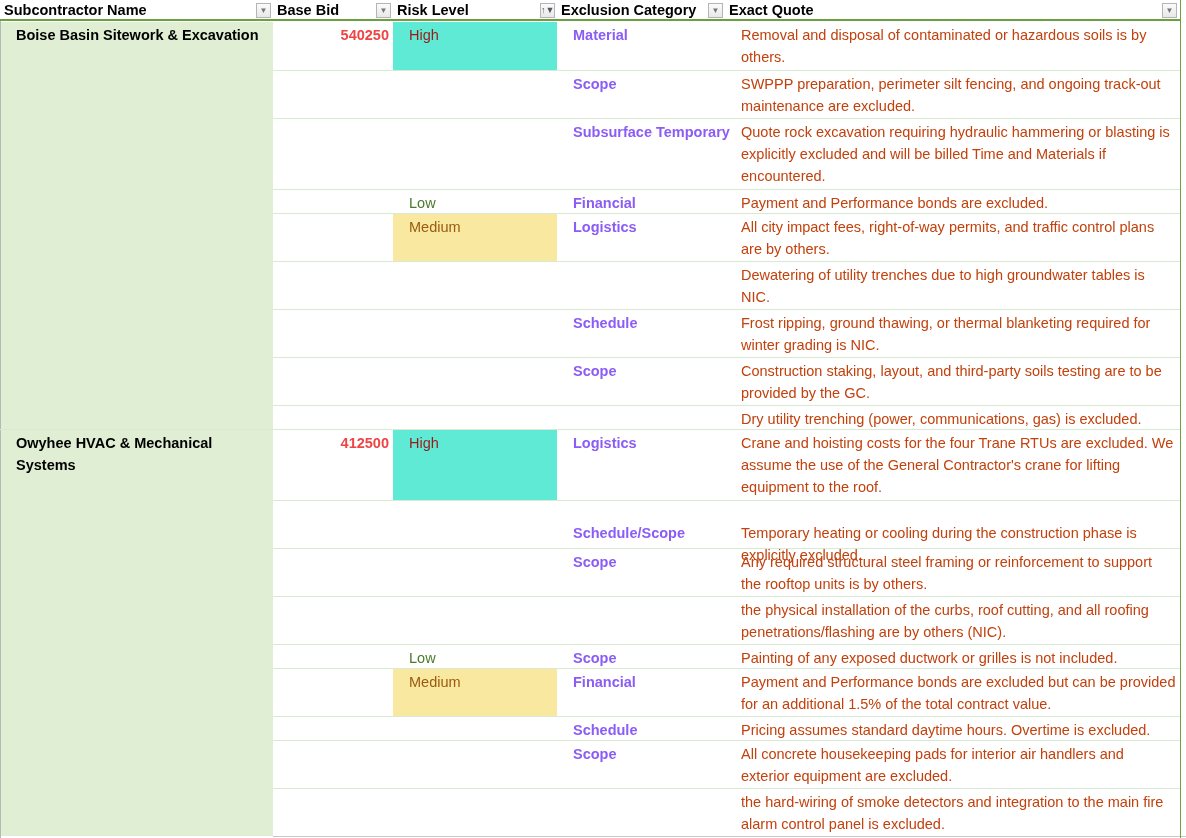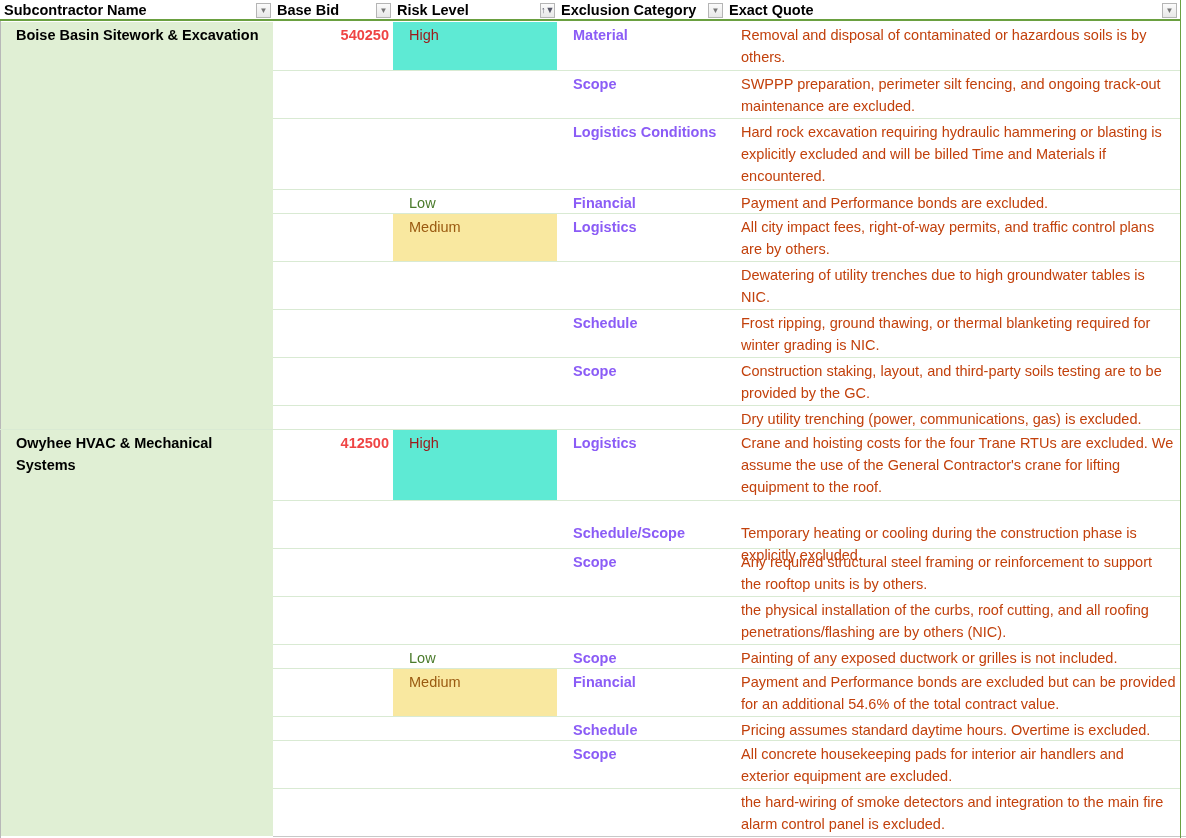--- a/index.html
+++ b/index.html
@@ -66,22 +66,22 @@
   </div>
   <div class="row-line" style="top:70px;"></div>
 
   <div class="row" style="top:71px;height:47px;">
     <div class="cell cD">Scope</div>
     <div class="cell cE">SWPPP preparation, perimeter silt fencing, and ongoing track-out maintenance are excluded.</div>
   </div>
   <div class="row-line" style="top:118px;"></div>
 
   <div class="row" style="top:119px;height:70px;">
-    <div class="cell cD">Logistics Conditions</div>
-    <div class="cell cE">Hard rock excavation requiring hydraulic hammering or blasting is explicitly excluded and will be billed Time and Materials if encountered.</div>
+    <div class="cell cD">Subsurface Temporary</div>
+    <div class="cell cE">Quote rock excavation requiring hydraulic hammering or blasting is explicitly excluded and will be billed Time and Materials if encountered.</div>
   </div>
   <div class="row-line" style="top:189px;"></div>
 
   <div class="row" style="top:190px;height:23px;">
     <div class="cell cC risk-low">Low</div>
     <div class="cell cD">Financial</div>
     <div class="cell cE">Payment and Performance bonds are excluded.</div>
   </div>
   <div class="row-line" style="top:213px;"></div>
 
@@ -143,21 +143,21 @@
   <div class="row" style="top:645px;height:23px;">
     <div class="cell cC risk-low">Low</div>
     <div class="cell cD">Scope</div>
     <div class="cell cE">Painting of any exposed ductwork or grilles is not included.</div>
   </div>
   <div class="row-line" style="top:668px;"></div>
 
   <div class="row" style="top:669px;height:47px;">
     <div class="cell cC risk-medium" style="height:47px;">Medium</div>
     <div class="cell cD">Financial</div>
-    <div class="cell cE">Payment and Performance bonds are excluded but can be provided for an additional 54.6% of the total contract value.</div>
+    <div class="cell cE">Payment and Performance bonds are excluded but can be provided for an additional 1.5% of the total contract value.</div>
   </div>
   <div class="row-line" style="top:716px;"></div>
 
   <div class="row" style="top:717px;height:23px;">
     <div class="cell cD">Schedule</div>
     <div class="cell cE">Pricing assumes standard daytime hours. Overtime is excluded.</div>
   </div>
   <div class="row-line" style="top:740px;"></div>
 
   <div class="row" style="top:741px;height:47px;">

